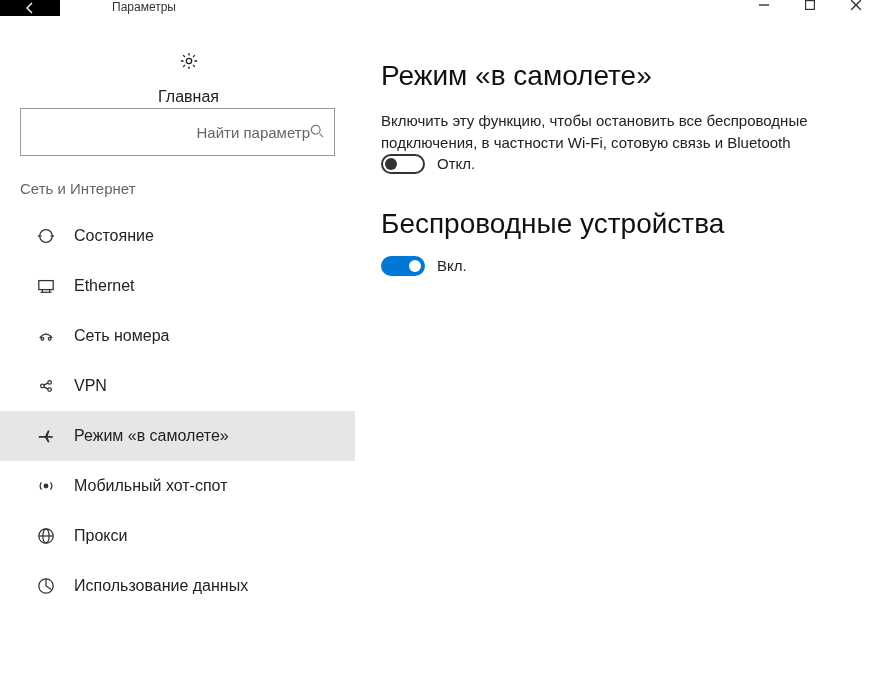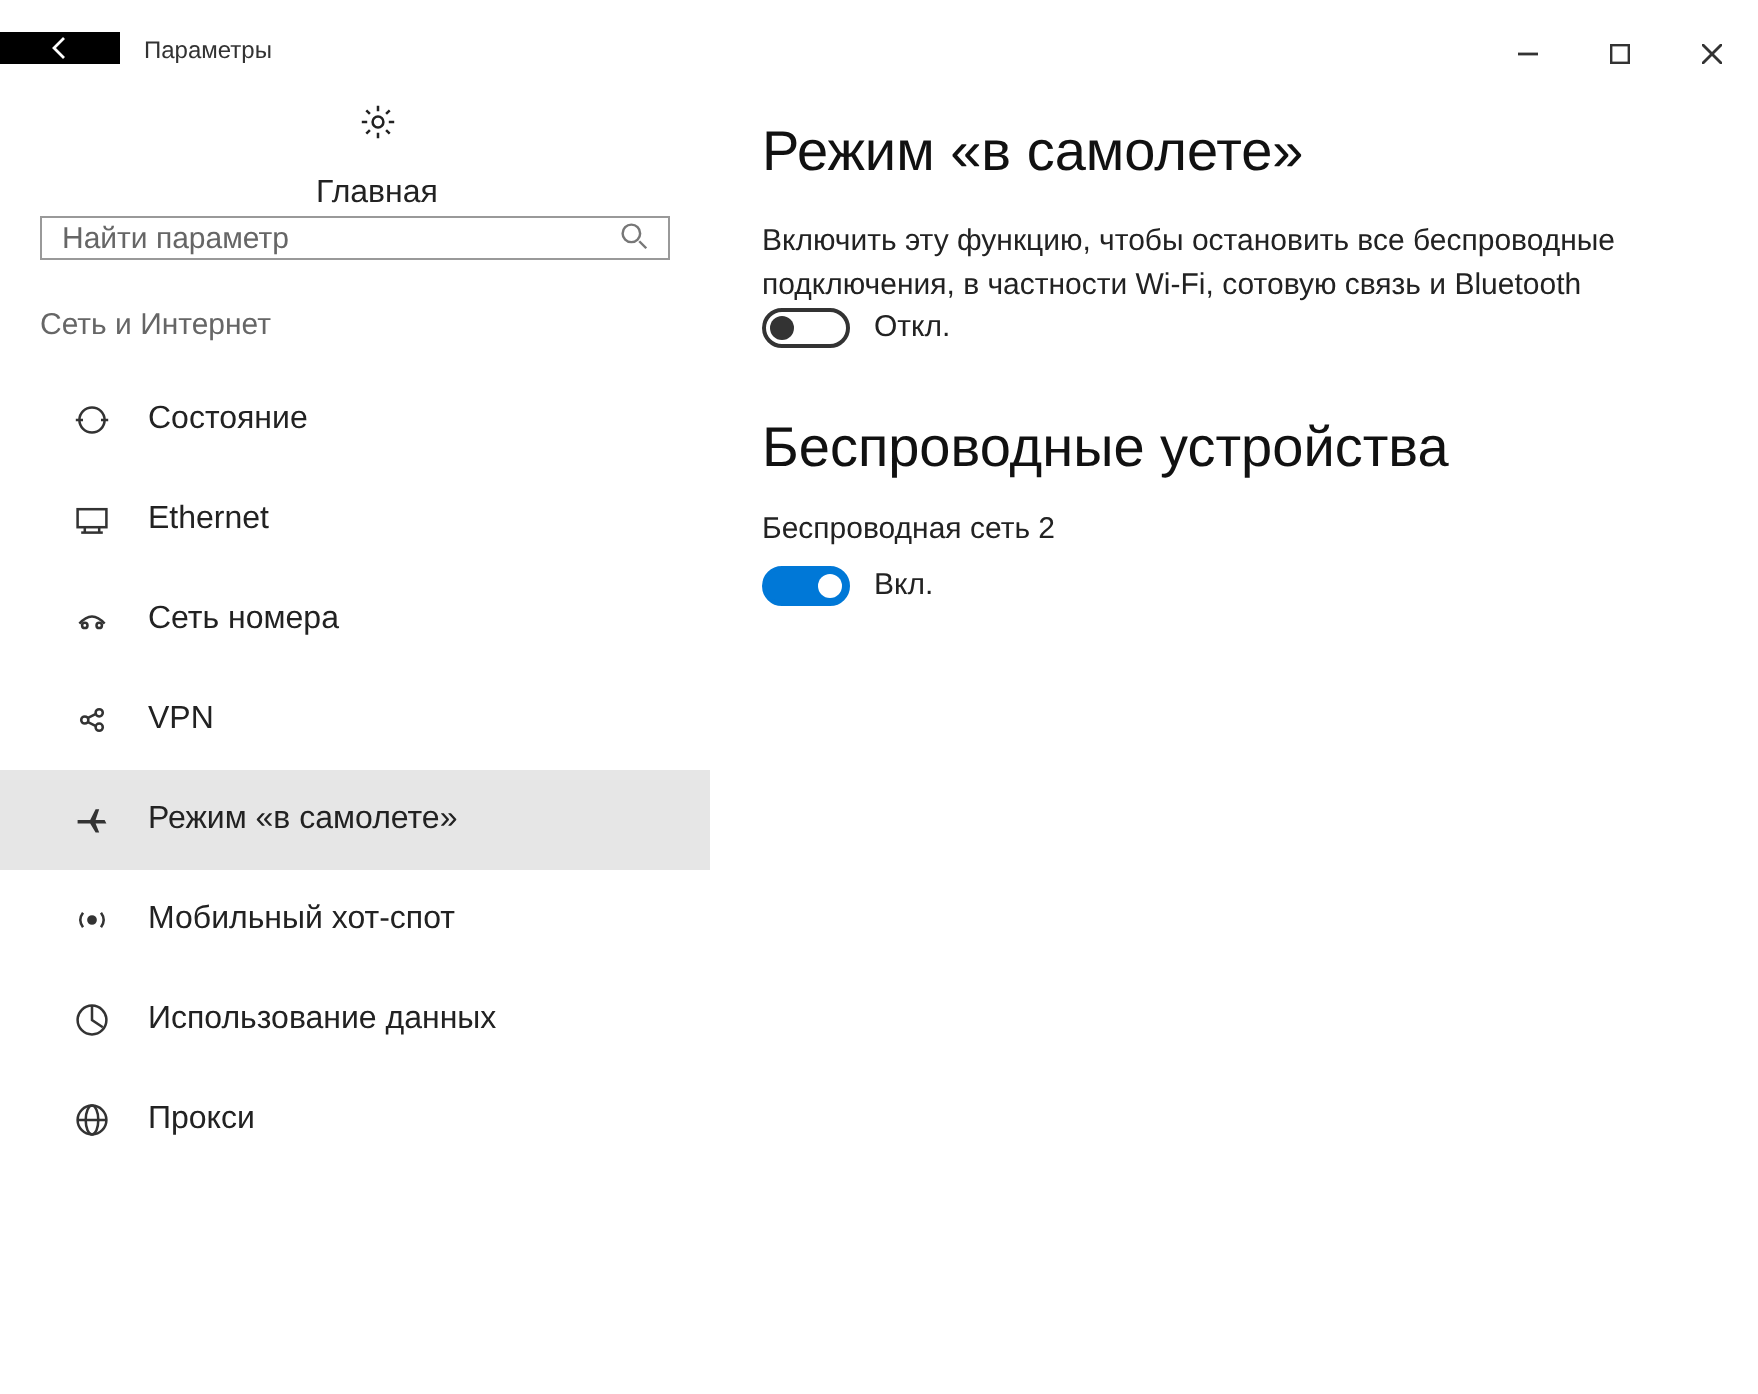--- a/index.html
+++ b/index.html
@@ -9,22 +9,23 @@
     color: #000;
     font-size: 15px;
     width: 879px;
     height: 697px;
     overflow: hidden;
     position: relative;
   }
   .titlebar {
     height: 32px;
     display: flex;
-    align-items: flex-end;
+    align-items: flex-start;
     border-bottom: none;
+    gap: 40px;
   }
   .back-btn {
     width: 60px;
     background: #000;
     color: #fff;
     display: flex;
     align-items: center;
     justify-content: center;
     font-size: 16px;
   }
@@ -64,26 +65,26 @@
     gap: 18px;
     font-size: 16px;
     color: #222;
     flex-direction: column;
   }
   .home-row .icon { width: 18px; display:flex; justify-content:center; }
   .search-wrap {
     padding: 12px 20px 18px 20px;
   }
   .search-box {
-    height: 22px;
+    height: 48px;
     border: 1px solid #999;
     display: flex;
     align-items: center;
     padding: 0 10px;
-    justify-content: space-between;
+    justify-content: flex-end;
   }
   .search-placeholder {
     color: #666;
     font-size: 15px;
   }
   .search-icon { color: #777; font-size: 14px; }
   .group-header {
     padding: 6px 20px 14px 20px;
     color: #666;
     font-size: 15px;
@@ -281,51 +282,50 @@
               <path d="M5 6 Q2 10 5 14"></path>
               <path d="M15 6 Q18 10 15 14"></path>
             </svg>
           </span>
           <span>Мобильный хот-спот</span>
         </div>
         <div class="nav-item">
           <span class="icon">
             <svg viewBox="0 0 20 20" width="18" height="18">
               <circle cx="10" cy="10" r="8"></circle>
-              <path d="M10 2 L10 10 L16 14"></path>
-            </svg>
-          </span>
-          <span>Использование данных</span>
-        </div>
-        <div class="nav-item">
-          <span class="icon">
-            <svg viewBox="0 0 20 20" width="18" height="18">
-              <circle cx="10" cy="10" r="8"></circle>
               <ellipse cx="10" cy="10" rx="3.5" ry="8"></ellipse>
               <line x1="2" y1="10" x2="18" y2="10"></line>
             </svg>
           </span>
           <span>Прокси</span>
+        </div>
+        <div class="nav-item">
+          <span class="icon">
+            <svg viewBox="0 0 20 20" width="18" height="18">
+              <circle cx="10" cy="10" r="8"></circle>
+              <path d="M10 2 L10 10 L16 14"></path>
+            </svg>
+          </span>
+          <span>Использование данных</span>
         </div>
       </div>
 
   </div>
 
   <div class="main">
     <div class="h1">Режим «в самолете»</div>
     <div class="desc">Включить эту функцию, чтобы остановить все беспроводные подключения, в частности Wi-Fi, сотовую связь и Bluetooth</div>
     <div class="toggle-row">
       <div class="toggle off" id="toggle-airplane">
           <div class="knob"></div>
         </div>
       <span class="toggle-label">Откл.</span>
     </div>
 
     <div class="h2">Беспроводные устройства</div>
-    <div class="sub-label">Беспроводная сеть 2</div>
     <div class="toggle-row">
       <div class="toggle on" id="toggle-wireless">
           <div class="knob"></div>
         </div>
       <span class="toggle-label">Вкл.</span>
     </div>
   </div>
 </div>
 
 </body></html>

